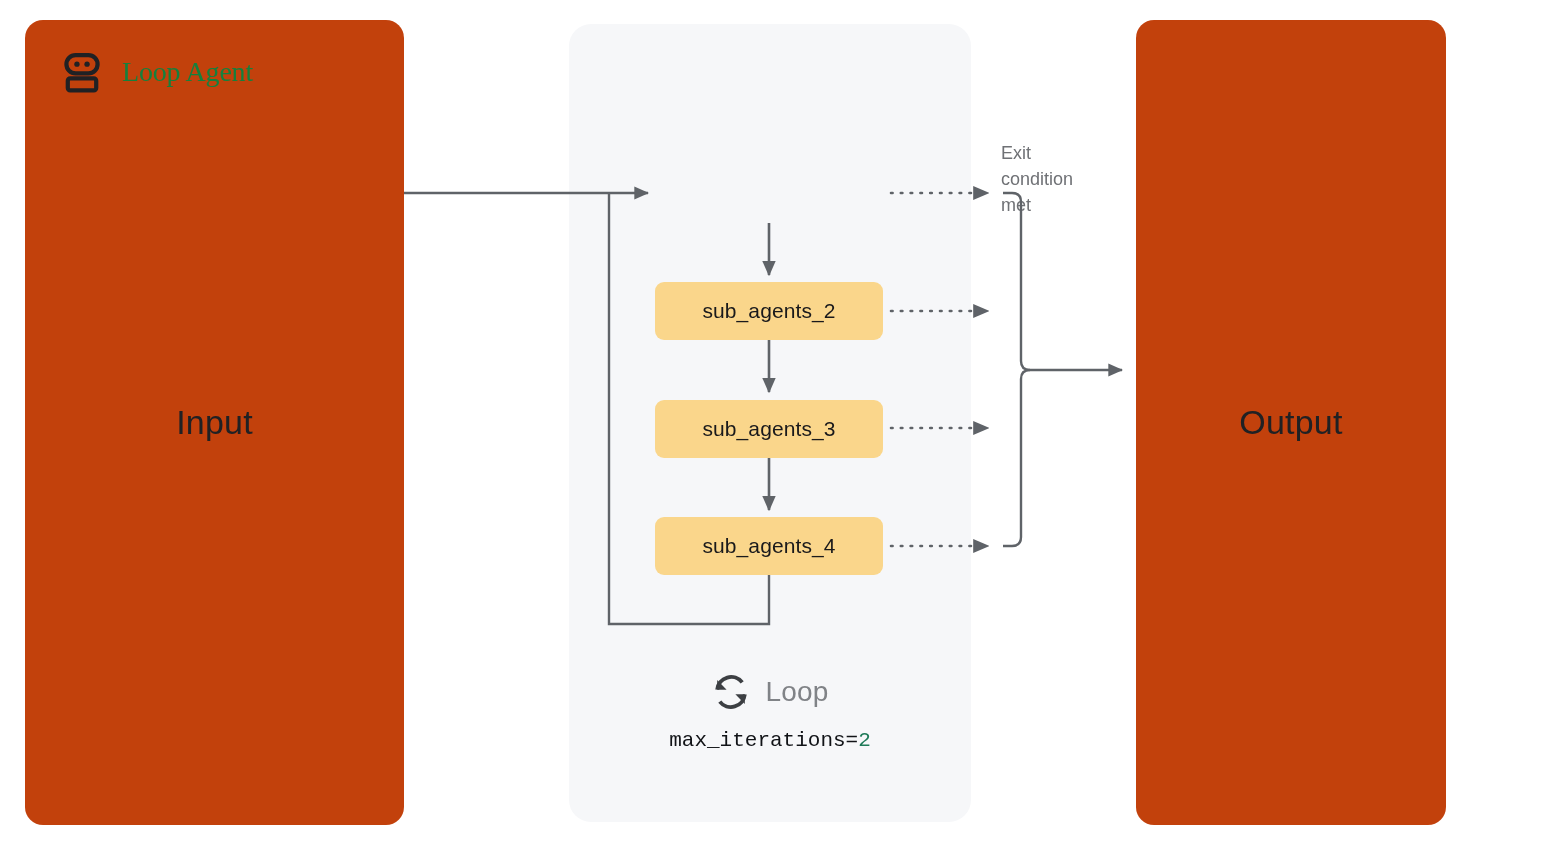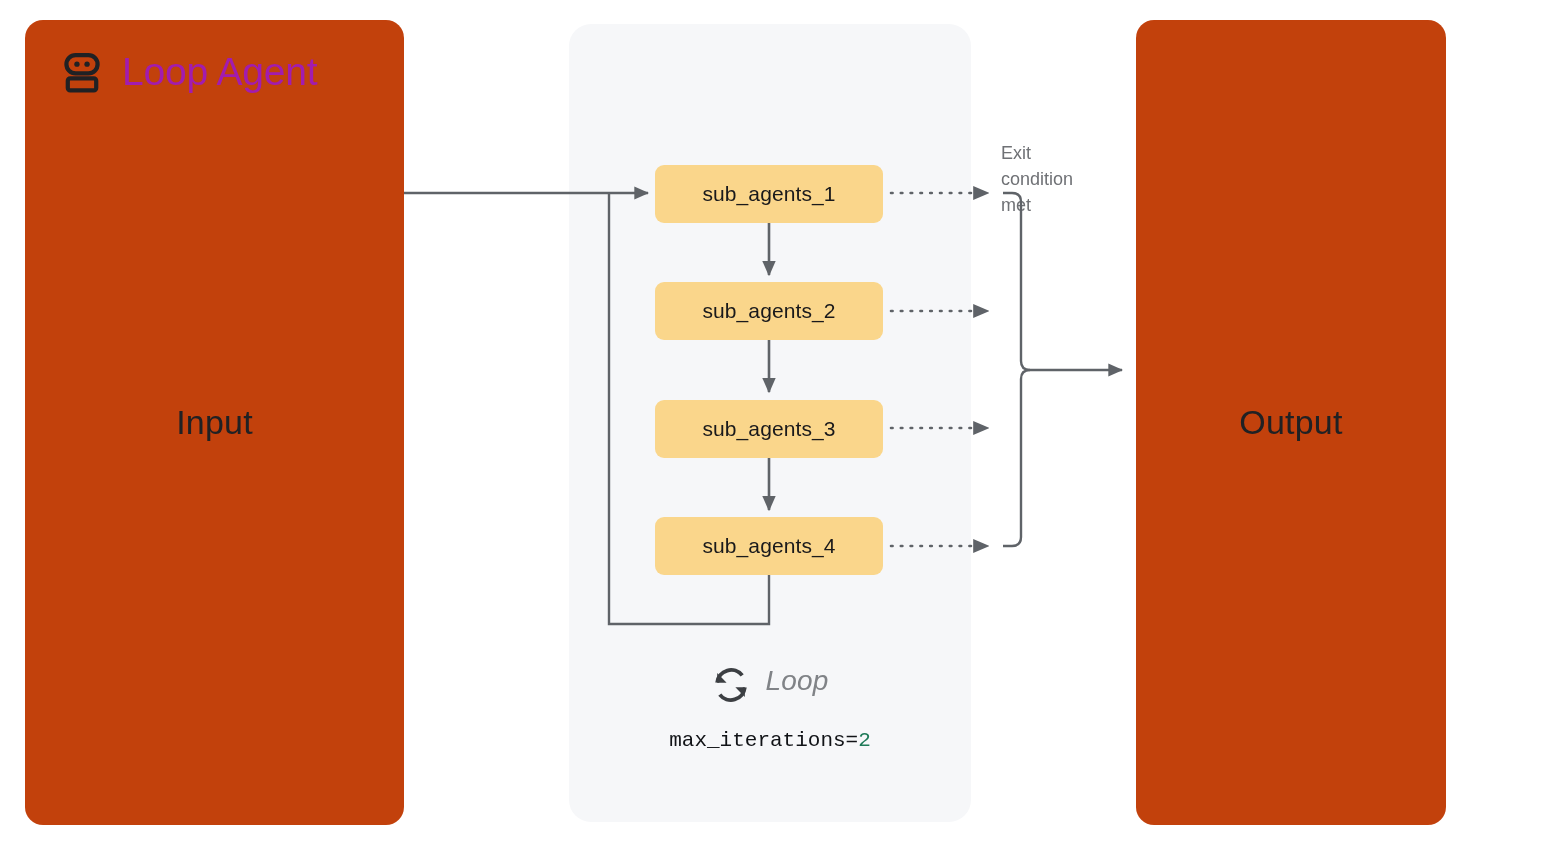--- a/index.html
+++ b/index.html
@@ -56,24 +56,25 @@
   #loop-agent-header {
     position: absolute;
     left: 60px;
     top: 44px;
     height: 56px;
     display: flex;
     align-items: center;
     gap: 18px;
   }
   #loop-agent-title {
-    font-size: 39px;
-    color: #a21caf;
+    font-size: 28px;
+    color: #15803d;
     font-weight: 400;
     letter-spacing: -0.2px;
+    font-family: Liberation Serif, serif;
   }
   .robot-icon { width: 44px; height: 44px; display: block; }
 
   
   .agent-box {
     position: absolute;
     width: 228px;
     height: 58px;
     left: 655px;
     background: #FAD68B;
@@ -106,25 +107,24 @@
   
   #loop-footer {
     position: absolute;
     left: 569px;
     top: 665px;
     width: 402px;
     text-align: center;
   }
   #loop-row {
     display: flex;
-    align-items: flex-start;
+    align-items: center;
     justify-content: center;
     gap: 14px;
     height: 54px;
-    font-style: italic;
   }
   .loop-icon { width: 40px; height: 40px; display: block; }
   #loop-label {
     font-size: 28px;
     color: #808387;
     letter-spacing: 0.2px;
   }
   #max-iter-line {
     margin-top: 10px;
     font-family: "Liberation Mono", "DejaVu Sans Mono", monospace;
@@ -163,23 +163,20 @@
       <svg class="robot-icon" viewBox="0 0 48 48" aria-hidden="true">
         <rect x="7" y="5.5" width="34" height="20" rx="10" ry="10" fill="none" stroke="#202124" stroke-width="4.6"></rect>
         <circle cx="18.5" cy="15.5" r="2.9" fill="#202124"></circle>
         <circle cx="29.5" cy="15.5" r="2.9" fill="#202124"></circle>
         <rect x="8.5" y="31" width="31" height="13" rx="2.6" ry="2.6" fill="none" stroke="#202124" stroke-width="4.6"></rect>
       </svg>
     </span>
     <span id="loop-agent-title">Loop Agent</span>
   </div>
 
-  <div id="agent-box-0" class="agent-box">
-    <span class="agent-box-label">sub_agents_1</span>
-  </div>
   <div id="agent-box-1" class="agent-box">
     <span class="agent-box-label">sub_agents_2</span>
   </div>
   <div id="agent-box-2" class="agent-box">
     <span class="agent-box-label">sub_agents_3</span>
   </div>
   <div id="agent-box-3" class="agent-box">
     <span class="agent-box-label">sub_agents_4</span>
   </div>
 

